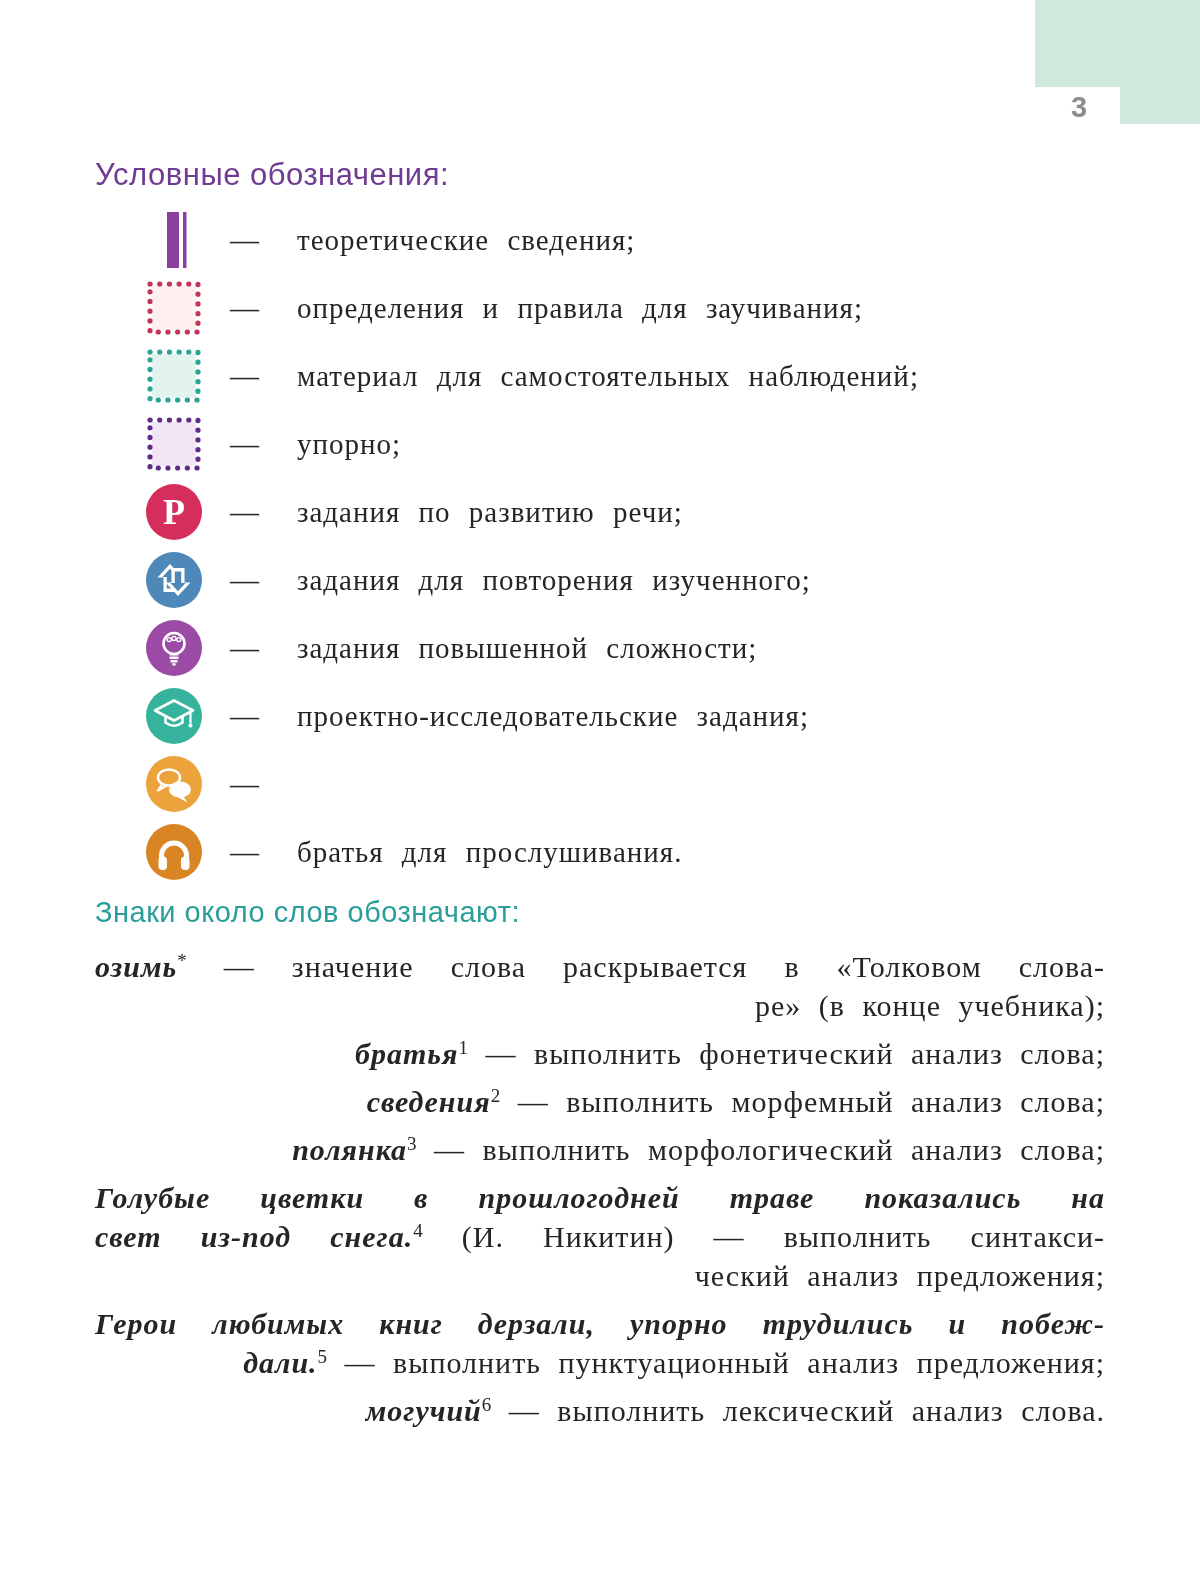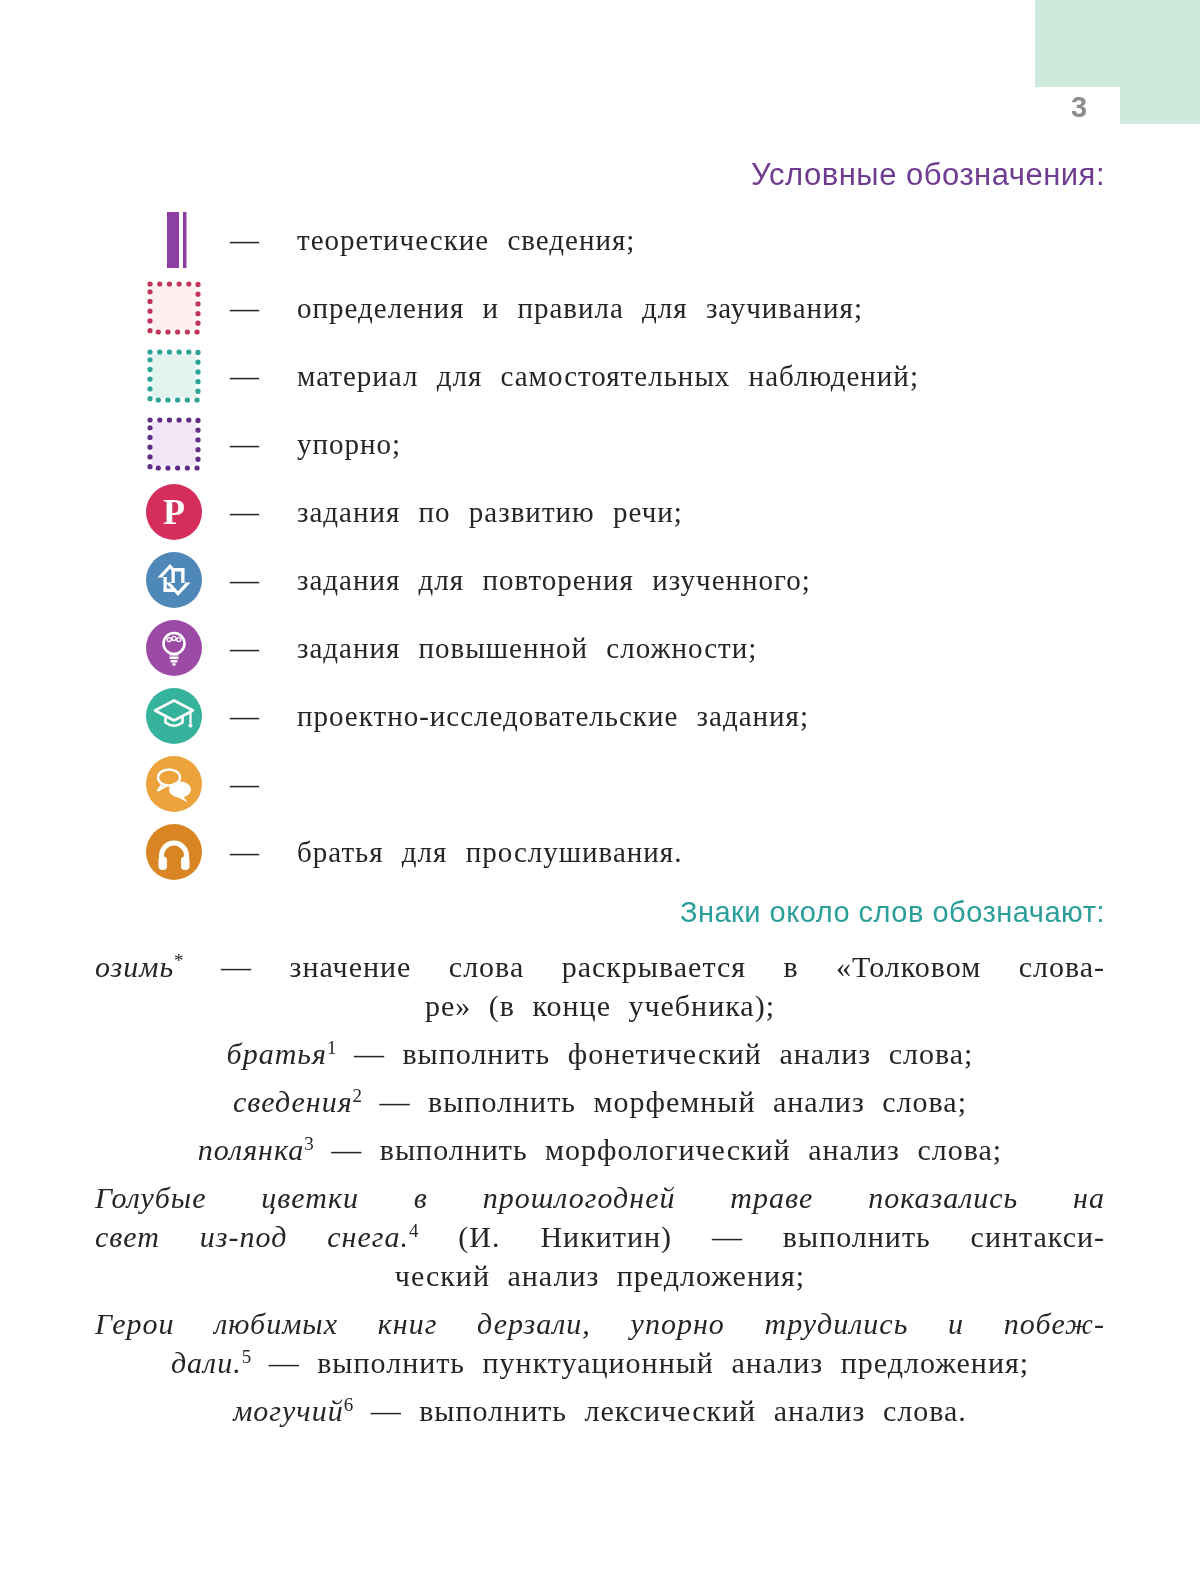--- a/index.html
+++ b/index.html
@@ -13,41 +13,41 @@
   .mint-a { position:absolute; top:0; right:0; width:165px; height:87px; background:var(--mint); }
   .mint-b { position:absolute; top:87px; right:0; width:80px; height:37px; background:var(--mint); }
   .page-num {
     position:absolute; top:91px; left:1060px; width:38px; text-align:center;
     font-family:"Liberation Sans", sans-serif; font-size:29px; font-weight:bold;
     color:var(--page-number);
   }
   .content { padding:157px 95px 0 95px; }
   .legend-title {
     font-family:"Liberation Sans", sans-serif; font-weight:400;
-    font-size:31px; color:var(--title-purple); text-align:right; letter-spacing:0.5px;
+    font-size:31px; color:var(--title-purple); text-align:left; letter-spacing:0.5px;
   }
   .legend { margin-top:19px; }
   .legend-row { display:flex; align-items:center; height:56px; margin-bottom:12px; }
   .icon-cell { width:56px; height:56px; margin-left:51px; flex:none; display:flex; align-items:center; justify-content:center; }
   .icon-cell svg { display:block; }
   .legend-dash { margin-left:28px; flex:none; font-size:29px; color:var(--text); }
   .legend-label {
     margin-left:38px; font-size:29px; color:var(--text);
     word-spacing:10px; letter-spacing:1px; white-space:nowrap;
   }
   .marks-title {
     margin-top:16px;
     font-family:"Liberation Sans", sans-serif; font-weight:400;
-    font-size:29px; color:var(--subtitle-teal); text-align:right; letter-spacing:0.5px;
+    font-size:29px; color:var(--subtitle-teal); text-align:left; letter-spacing:0.5px;
   }
   .marks { margin-top:18px; }
   .entry { margin-bottom:9px; font-size:30px; line-height:39px; color:var(--text); letter-spacing:1px; word-spacing:9px; }
-  .line { text-align:center; }
+  .line { text-align:right; }
   .line.justify { text-align:justify; text-align-last:justify; }
-  .it { font-style:italic; }
+  .it { font-style:italic;font-weight:bold; }
   sup.s { font-size:19px; line-height:0; vertical-align:baseline; position:relative; top:-0.55em; letter-spacing:0; }
 </style>
 </head>
 <body style="--mint: #cfe9dd; --page-number: #8a8e8f; --title-purple: #6f3c91; --subtitle-teal: #2a9e99; --text: #252525; --double-bar: #8b3fa0; --dotted-red-dot: #c2355b; --dotted-red-fill: #fdf0ee; --dotted-teal-dot: #2aa394; --dotted-teal-fill: #e3f4ee; --dotted-purple-dot: #5f2d87; --dotted-purple-fill: #f2e6f6; --circle-crimson: #d62e5c; --circle-blue: #4d88b8; --circle-purple: #9b4aa5; --circle-teal: #35b39c; --circle-amber: #eca33b; --circle-orange: #d98524; --icon-fg: #ffffff;">
 
 <div>
   <div class="mint-a"></div>
   <div class="mint-b"></div>
   <div class="page-num">3</div>
 </div>

